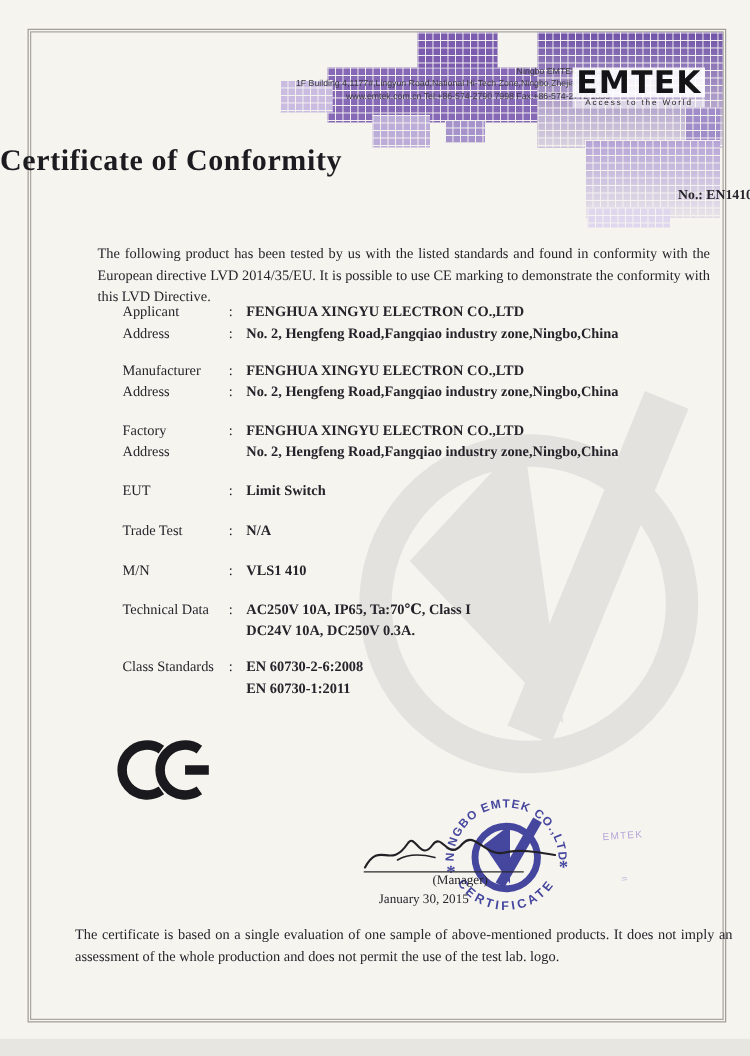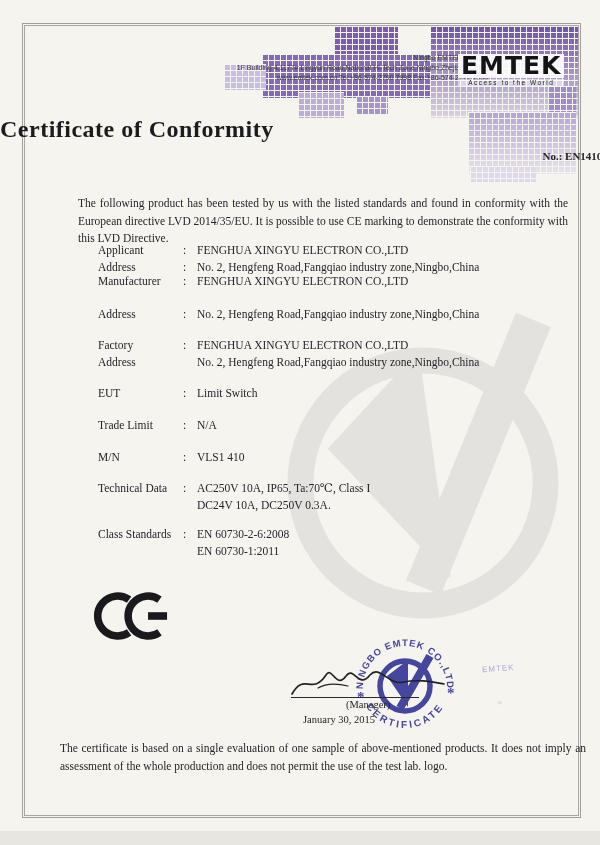--- a/index.html
+++ b/index.html
@@ -50,21 +50,21 @@
   
   .intro{position:absolute;left:62px;right:52px;top:179px;z-index:3;margin:16px;
          font-size:11.5px;line-height:17.5px;text-align:justify;}
   .footer{position:absolute;left:60px;right:50px;top:740px;z-index:3;margin:0;
           font-size:11.5px;line-height:17.5px;text-align:justify;}
   
   .frow{position:absolute;left:98px;right:52px;z-index:3;display:flex;
         font-size:11.5px;line-height:15px;}
   .flabel{width:85px;flex:none;}
   .fcolon{width:14px;flex:none;}
-  .fval{flex:1;}
+  .fval{flex:1;font-weight:bold;}
   
   .ce{position:absolute;left:92px;top:588px;z-index:3;}
   
   .stamp{position:absolute;left:335px;top:624px;width:145px;height:132px;z-index:4;
          opacity:.88;mix-blend-mode:multiply;}
   .sig{position:absolute;left:288px;top:662px;width:162px;height:40px;z-index:5;}
   .sig-line{position:absolute;left:291px;top:697px;width:128px;height:0;
             border-top:1.2px solid #2a2a2e;z-index:5;}
   .sig-role{position:absolute;left:323px;top:699px;z-index:5;font-size:10.5px;margin-left:23px;}
   .sig-date{position:absolute;left:303px;top:714px;z-index:5;font-size:10.5px;}
@@ -119,21 +119,21 @@
   <div class="frow" style="top:243px">
     <span class="flabel">Applicant</span>
       <span class="fcolon">:</span>
       <span class="fval">FENGHUA XINGYU ELECTRON CO.,LTD</span>
   </div>
   <div class="frow" style="top:260px">
     <span class="flabel">Address</span>
       <span class="fcolon">:</span>
       <span class="fval">No. 2, Hengfeng Road,Fangqiao industry zone,Ningbo,China</span>
   </div>
-  <div class="frow" style="top:274px">
+  <div class="frow" style="top:290px">
     <span class="flabel">Manufacturer</span>
       <span class="fcolon">:</span>
       <span class="fval">FENGHUA XINGYU ELECTRON CO.,LTD</span>
   </div>
   <div class="frow" style="top:307px">
     <span class="flabel">Address</span>
       <span class="fcolon">:</span>
       <span class="fval">No. 2, Hengfeng Road,Fangqiao industry zone,Ningbo,China</span>
   </div>
   <div class="frow" style="top:338px">
@@ -145,21 +145,21 @@
     <span class="flabel">Address</span>
       <span class="fcolon"></span>
       <span class="fval">No. 2, Hengfeng Road,Fangqiao industry zone,Ningbo,China</span>
   </div>
   <div class="frow" style="top:386px">
     <span class="flabel">EUT</span>
       <span class="fcolon">:</span>
       <span class="fval">Limit Switch</span>
   </div>
   <div class="frow" style="top:418px">
-    <span class="flabel">Trade Limit</span>
+    <span class="flabel">Trade Test</span>
       <span class="fcolon">:</span>
       <span class="fval">N/A</span>
   </div>
   <div class="frow" style="top:450px">
     <span class="flabel">M/N</span>
       <span class="fcolon">:</span>
       <span class="fval">VLS1 410</span>
   </div>
   <div class="frow" style="top:481px">
     <span class="flabel">Technical Data</span>

